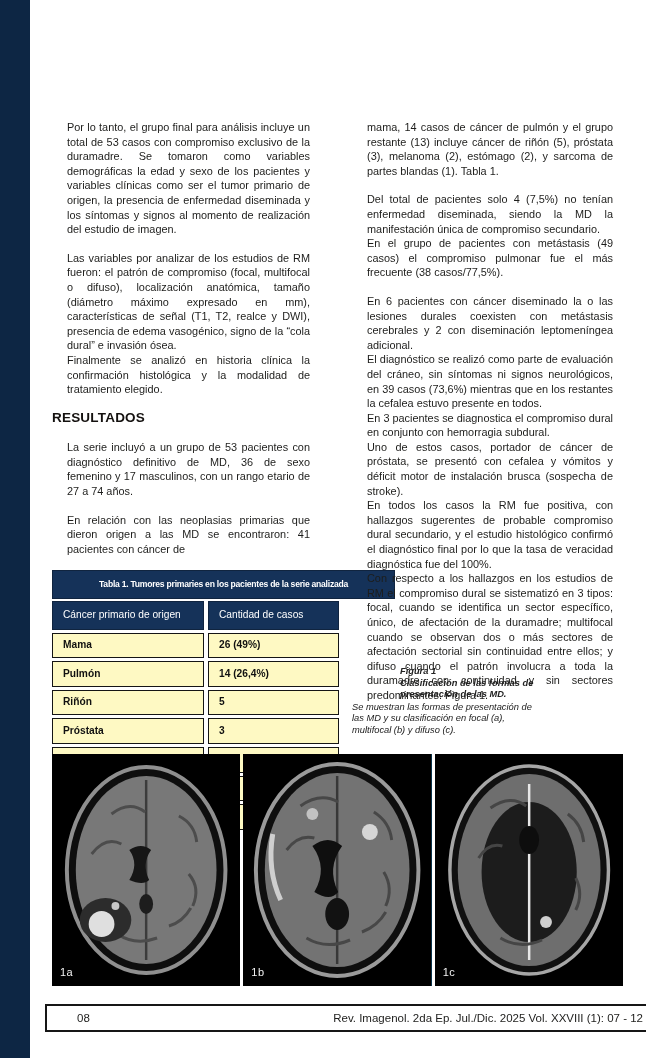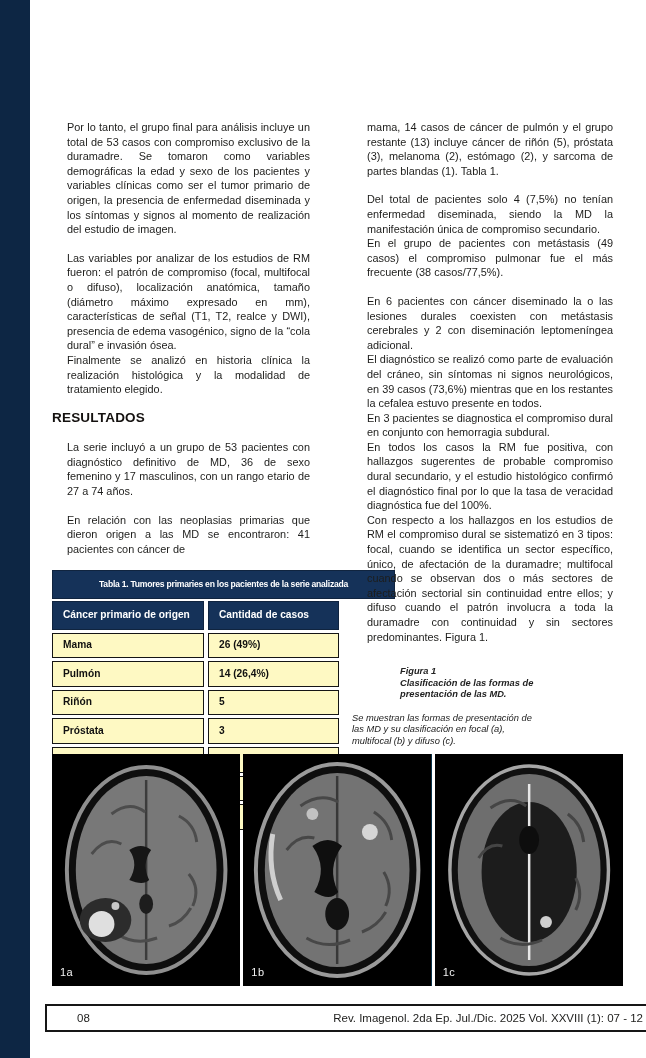--- a/index.html
+++ b/index.html
@@ -22,35 +22,35 @@
   }
 
   
   .tbl{margin-top:8px;width:343px;}
   .tbl-title{
     background:#153259;color:#ffffff;font-weight:bold;font-size:8.6px;letter-spacing:-0.25px;
     text-align:center;padding:6px 2px;border:1.5px solid #10243f;white-space:nowrap;overflow:hidden;
   }
   .tbl-grid{display:grid;grid-template-columns:152px 131px;column-gap:4px;row-gap:3px;margin-top:2px;}
   .tbl-hcell{
-    background:#153259;color:#ffffff;font-weight:bold;font-size:10.2px;
+    background:#153259;color:#ffffff;font-weight:normal;font-size:10.2px;
     padding:6px 0 6px 10px;border:1.5px solid #10243f;text-align:left;
   }
   .tbl-cell{
     background:#fef9c3;color:#111111;font-weight:bold;font-size:10.2px;
     padding:4.5px 0 4.5px 10px;border:1.5px solid #151515;text-align:left;
   }
 
   
   .fig-caption{
     position:absolute;left:352px;top:666px;width:190px;
     font-style:italic;font-size:9.3px;line-height:11.6px;color:#222;text-align:left;
   }
   .fig-caption .b{font-weight:bold;margin-left:48px;}
-  .fig-caption .desc{margin-top:12px;}
+  .fig-caption .desc{margin-top:1px;}
 
   
   .figures{position:absolute;left:52px;top:754px;width:571px;height:232px;display:flex;gap:3px;}
   .panel{position:relative;flex:1;background:#0c4a6e;}
   .panel svg{display:block;width:100%;height:100%;}
   .panel-label{
     position:absolute;left:8px;bottom:8px;color:#f2f2f2;font-size:11px;letter-spacing:.5px;
   }
 
   
@@ -62,21 +62,21 @@
 </style>
 </head>
 <body>
 
 <div class="page">
   <div class="side-bar"></div>
 
   <div class="col col-left">
     <p>Por lo tanto, el grupo final para análisis incluye un total de 53 casos con compromiso exclusivo de la duramadre. Se tomaron como variables demográficas la edad y sexo de los pacientes y variables clínicas como ser el tumor primario de origen, la presencia de enfermedad diseminada y los síntomas y signos al momento de realización del estudio de imagen.</p>
     <p class="np">Las variables por analizar de los estudios de RM fueron: el patrón de compromiso (focal, multifocal o difuso), localización anatómica, tamaño (diámetro máximo expresado en mm), características de señal (T1, T2, realce y DWI), presencia de edema vasogénico, signo de la “cola dural” e invasión ósea.</p>
-    <p>Finalmente se analizó en historia clínica la realización histológica y la modalidad de tratamiento elegido.</p>
+    <p>Finalmente se analizó en historia clínica la confirmación histológica y la modalidad de tratamiento elegido.</p>
     <div class="section-heading">RESULTADOS</div>
     <p>La serie incluyó a un grupo de 53 pacientes con diagnóstico definitivo de MD, 36 de sexo femenino y 17 masculinos, con un rango etario de 27 a 74 años.</p>
     <p>En relación con las neoplasias primarias que dieron origen a las MD se encontraron: 41 pacientes con cáncer de</p>
 
     <div class="tbl">
       <div class="tbl-title">Tabla 1. Tumores primaries en los pacientes de la serie analizada</div>
       <div class="tbl-grid">
         <div class="tbl-hcell">Cáncer primario de origen</div>
         <div class="tbl-hcell">Cantidad de casos</div>
 
@@ -98,20 +98,21 @@
     </div>
   </div>
 
   <div class="col col-right">
     <p>mama, 14 casos de cáncer de pulmón y el grupo restante (13) incluye cáncer de riñón (5), próstata (3), melanoma (2), estómago (2), y sarcoma de partes blandas (1). Tabla 1.</p>
     <p class="np">Del total de pacientes solo 4 (7,5%) no tenían enfermedad diseminada, siendo la MD la manifestación única de compromiso secundario.</p>
     <p>En el grupo de pacientes con metástasis (49 casos) el compromiso pulmonar fue el más frecuente (38 casos/77,5%).</p>
     <p class="np">En 6 pacientes con cáncer diseminado la o las lesiones durales coexisten con metástasis cerebrales y 2 con diseminación leptomeníngea adicional.</p>
     <p class="np">El diagnóstico se realizó como parte de evaluación del cráneo, sin síntomas ni signos neurológicos, en 39 casos (73,6%) mientras que en los restantes la cefalea estuvo presente en todos.</p>
     <p class="np">En 3 pacientes se diagnostica el compromiso dural en conjunto con hemorragia subdural.</p>
+    <p class="np">Uno de estos casos, portador de cáncer de próstata, se presentó con cefalea y vómitos y déficit motor de instalación brusca (sospecha de stroke).</p>
     <p class="np">En todos los casos la RM fue positiva, con hallazgos sugerentes de probable compromiso dural secundario, y el estudio histológico confirmó el diagnóstico final por lo que la tasa de veracidad diagnóstica fue del 100%.</p>
     <p class="np">Con respecto a los hallazgos en los estudios de RM el compromiso dural se sistematizó en 3 tipos: focal, cuando se identifica un sector específico, único, de afectación de la duramadre; multifocal cuando se observan dos o más sectores de afectación sectorial sin continuidad entre ellos; y difuso cuando el patrón involucra a toda la duramadre con continuidad y sin sectores predominantes. Figura 1.</p>
   </div>
 
   <div class="fig-caption">
     <div class="b">Figura 1</div>
     <div class="b">Clasificación de las formas de presentación de las MD.</div>
     <div class="desc">Se muestran las formas de presentación de las MD y su clasificación en focal (a), multifocal (b) y difuso (c).</div>
   </div>
 

